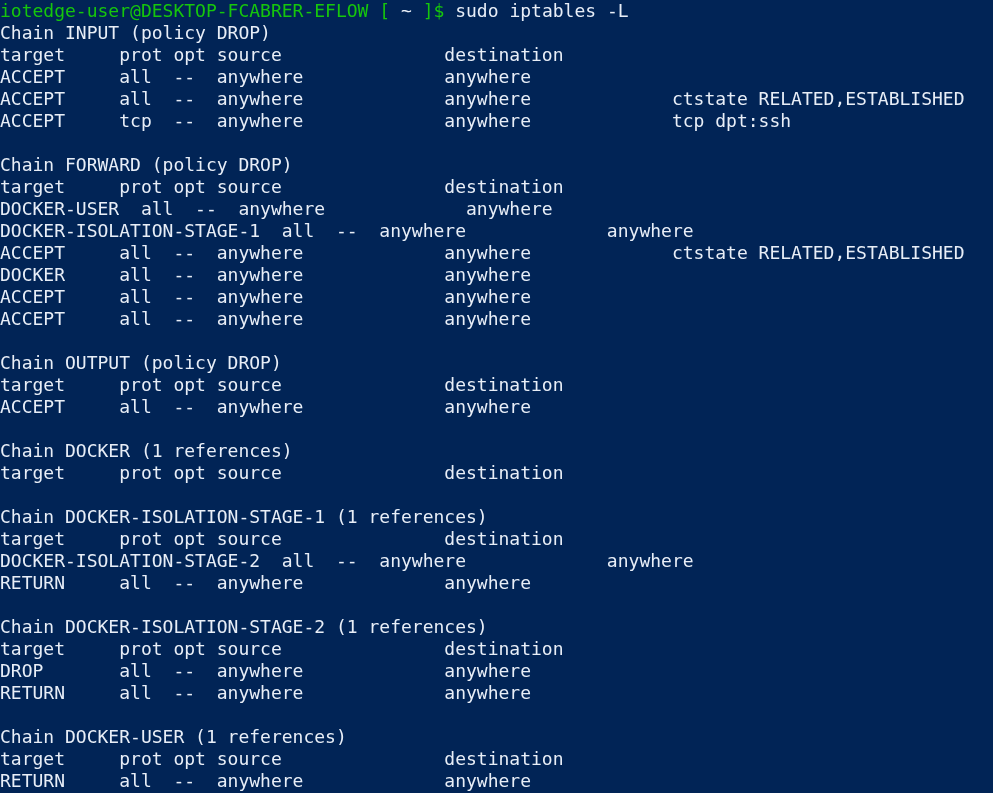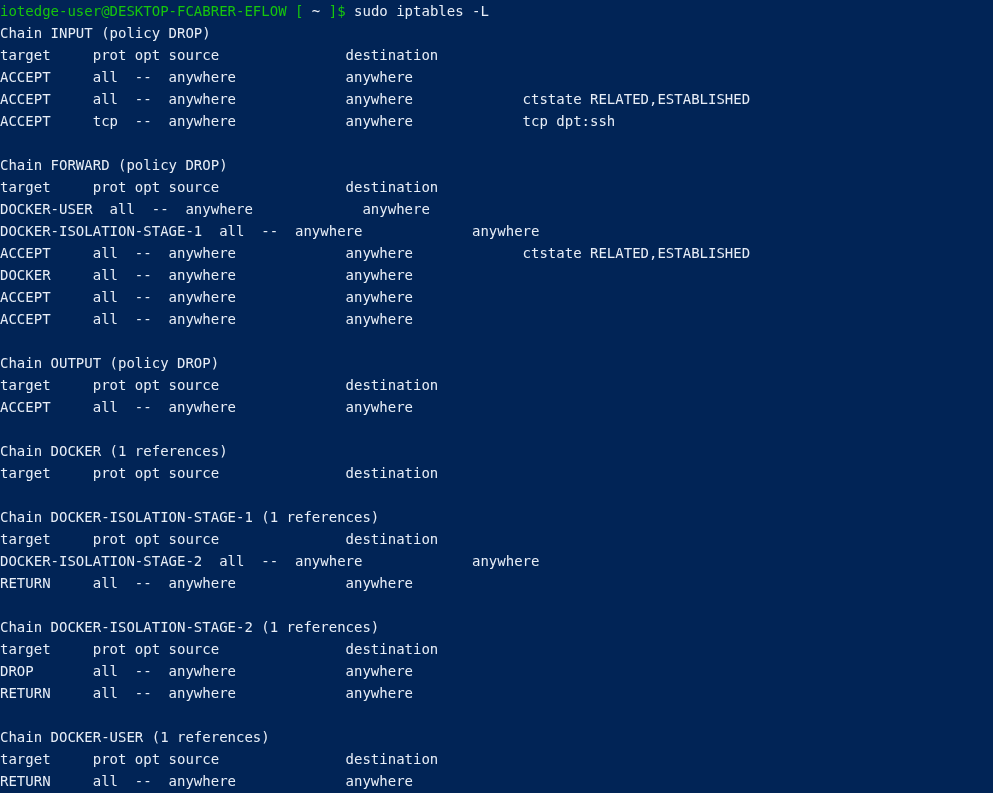--- a/index.html
+++ b/index.html
@@ -8,21 +8,21 @@
     padding: 0;
     background: #012456;
   }
   #terminal {
     position: relative;
     width: 993px;
     height: 793px;
     background: #012456;
     overflow: hidden;
     font-family: "DejaVu Sans Mono", "Liberation Mono", monospace;
-    font-size: 14px;
+    font-size: 18px;
     line-height: 22px;
     letter-spacing: 0px;
     color: #e8eef7;
     white-space: pre;
     -webkit-font-smoothing: none;
   }
   #screen {
     position: absolute;
     left: 0;
     top: 0;

